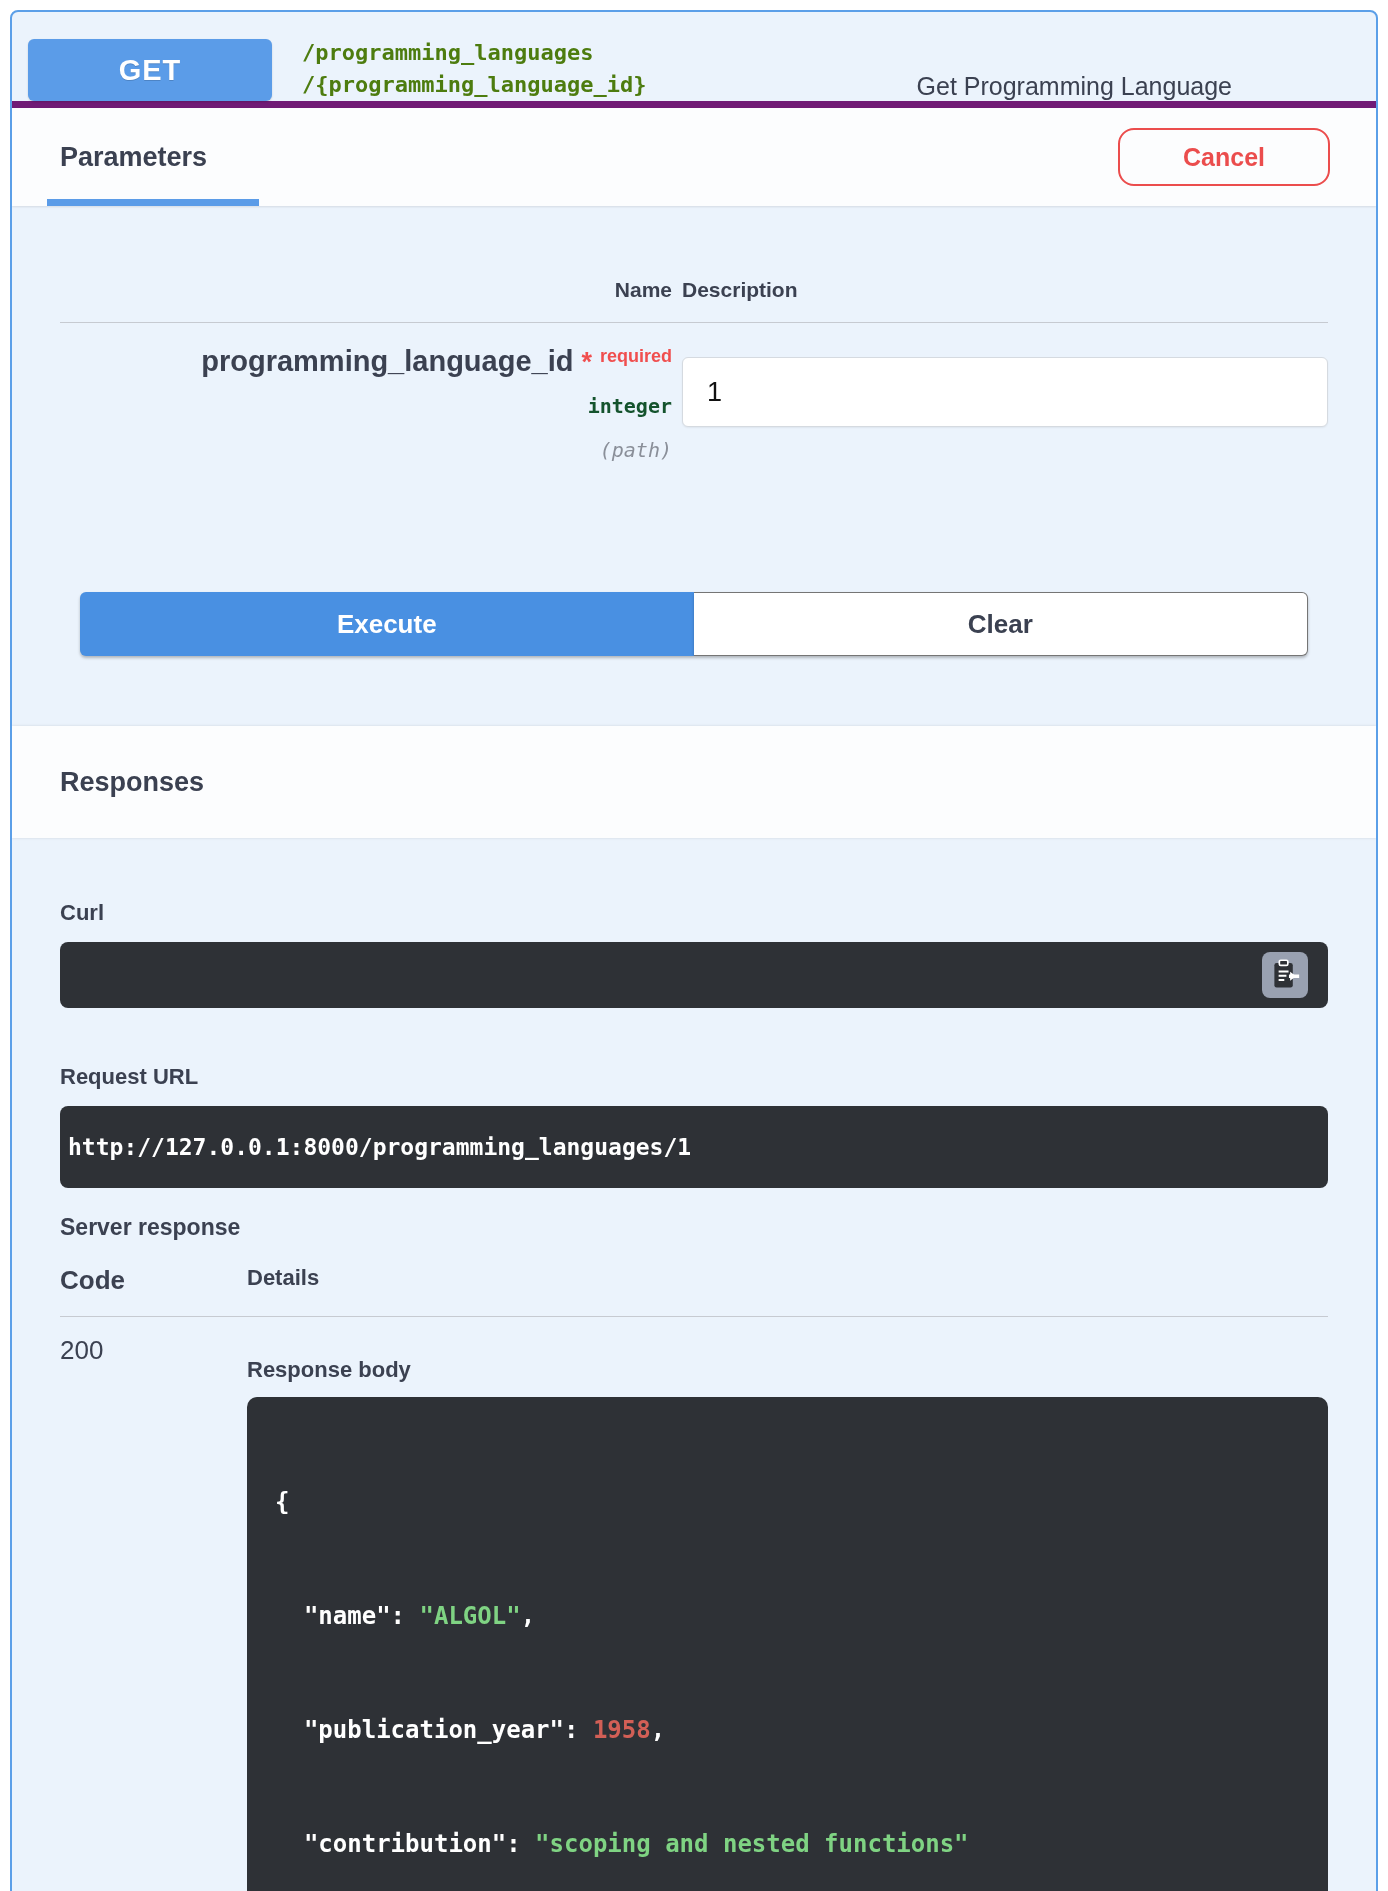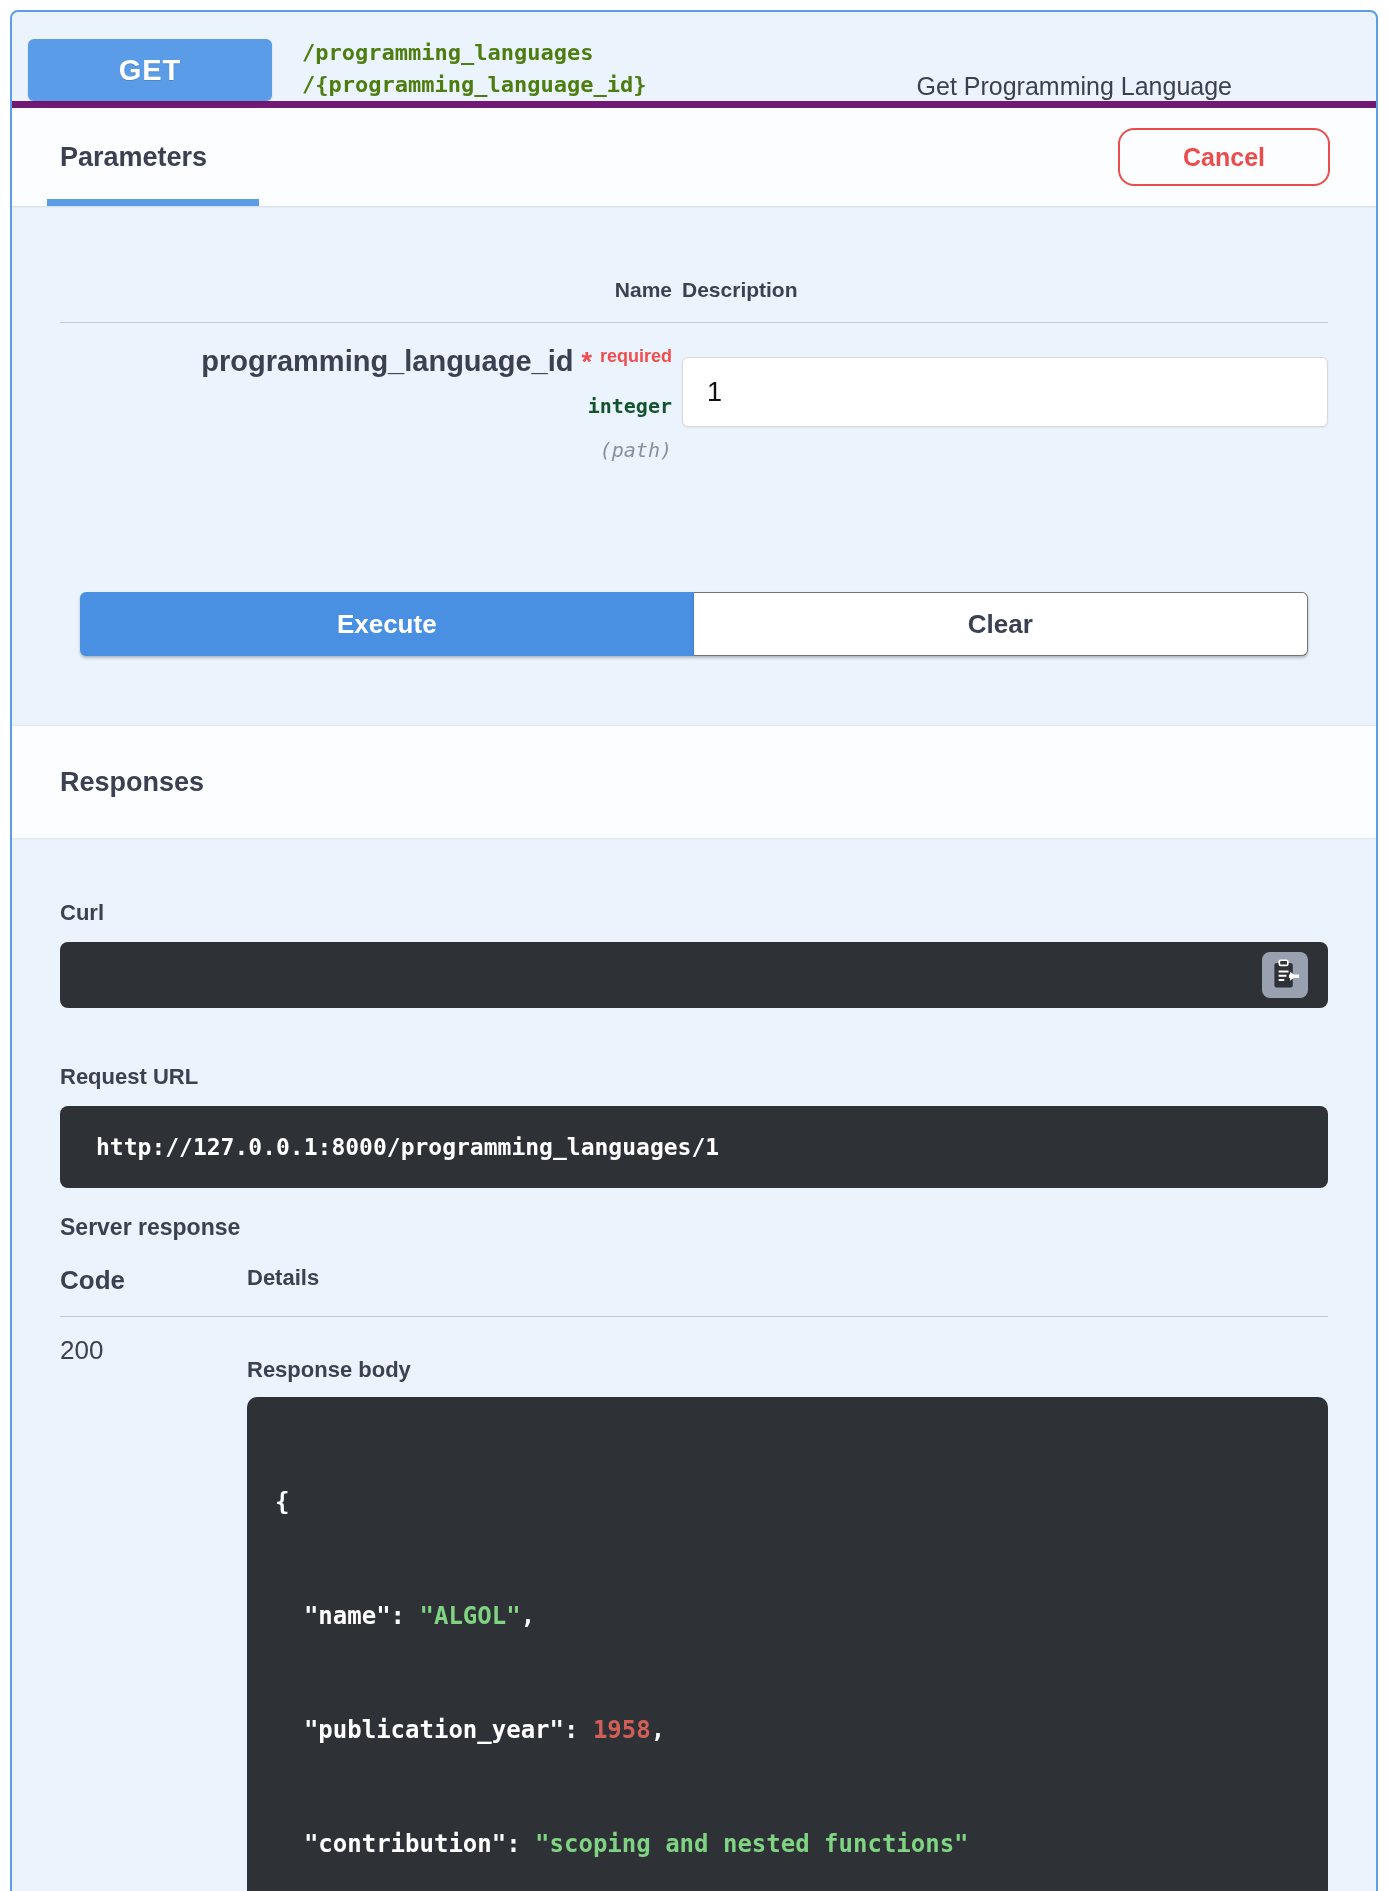--- a/index.html
+++ b/index.html
@@ -96,21 +96,21 @@
   .tok-str { color:#7fd383; }
   .tok-num { color:#d25f56; }
   .copy-btn {
     position:absolute; right:20px; top:10px; width:46px; height:46px;
     background:#99a1b1; border:none; border-radius:8px; cursor:pointer;
     display:flex; align-items:center; justify-content:center;
   }
   .lbl-requrl { margin-top:56px; }
   .url-block {
     margin-top:16px; height:82px; display:flex; align-items:center;
-    padding:0 36px; font-size:23px; border-radius:8px;
+    padding:0 8px; font-size:23px; border-radius:8px;
   }
   .lbl-server { margin-top:26px; font-size:23px; }
   .resp-table-head { display:flex; margin-top:24px; }
   .col-code { width:187px; flex:none; font-size:26px; font-weight:bold; }
   .col-details { flex:1; font-size:22px; font-weight:bold; }
   .resp-divider { margin-top:20px; border-bottom:1px solid #c6cad1; }
   .resp-row { display:flex; }
   .resp-code { width:187px; flex:none; font-size:26px; padding-top:18px; color:#3b4151; }
   .resp-details { flex:1; }
   .lbl-respbody { margin-top:40px; font-size:22px; }

